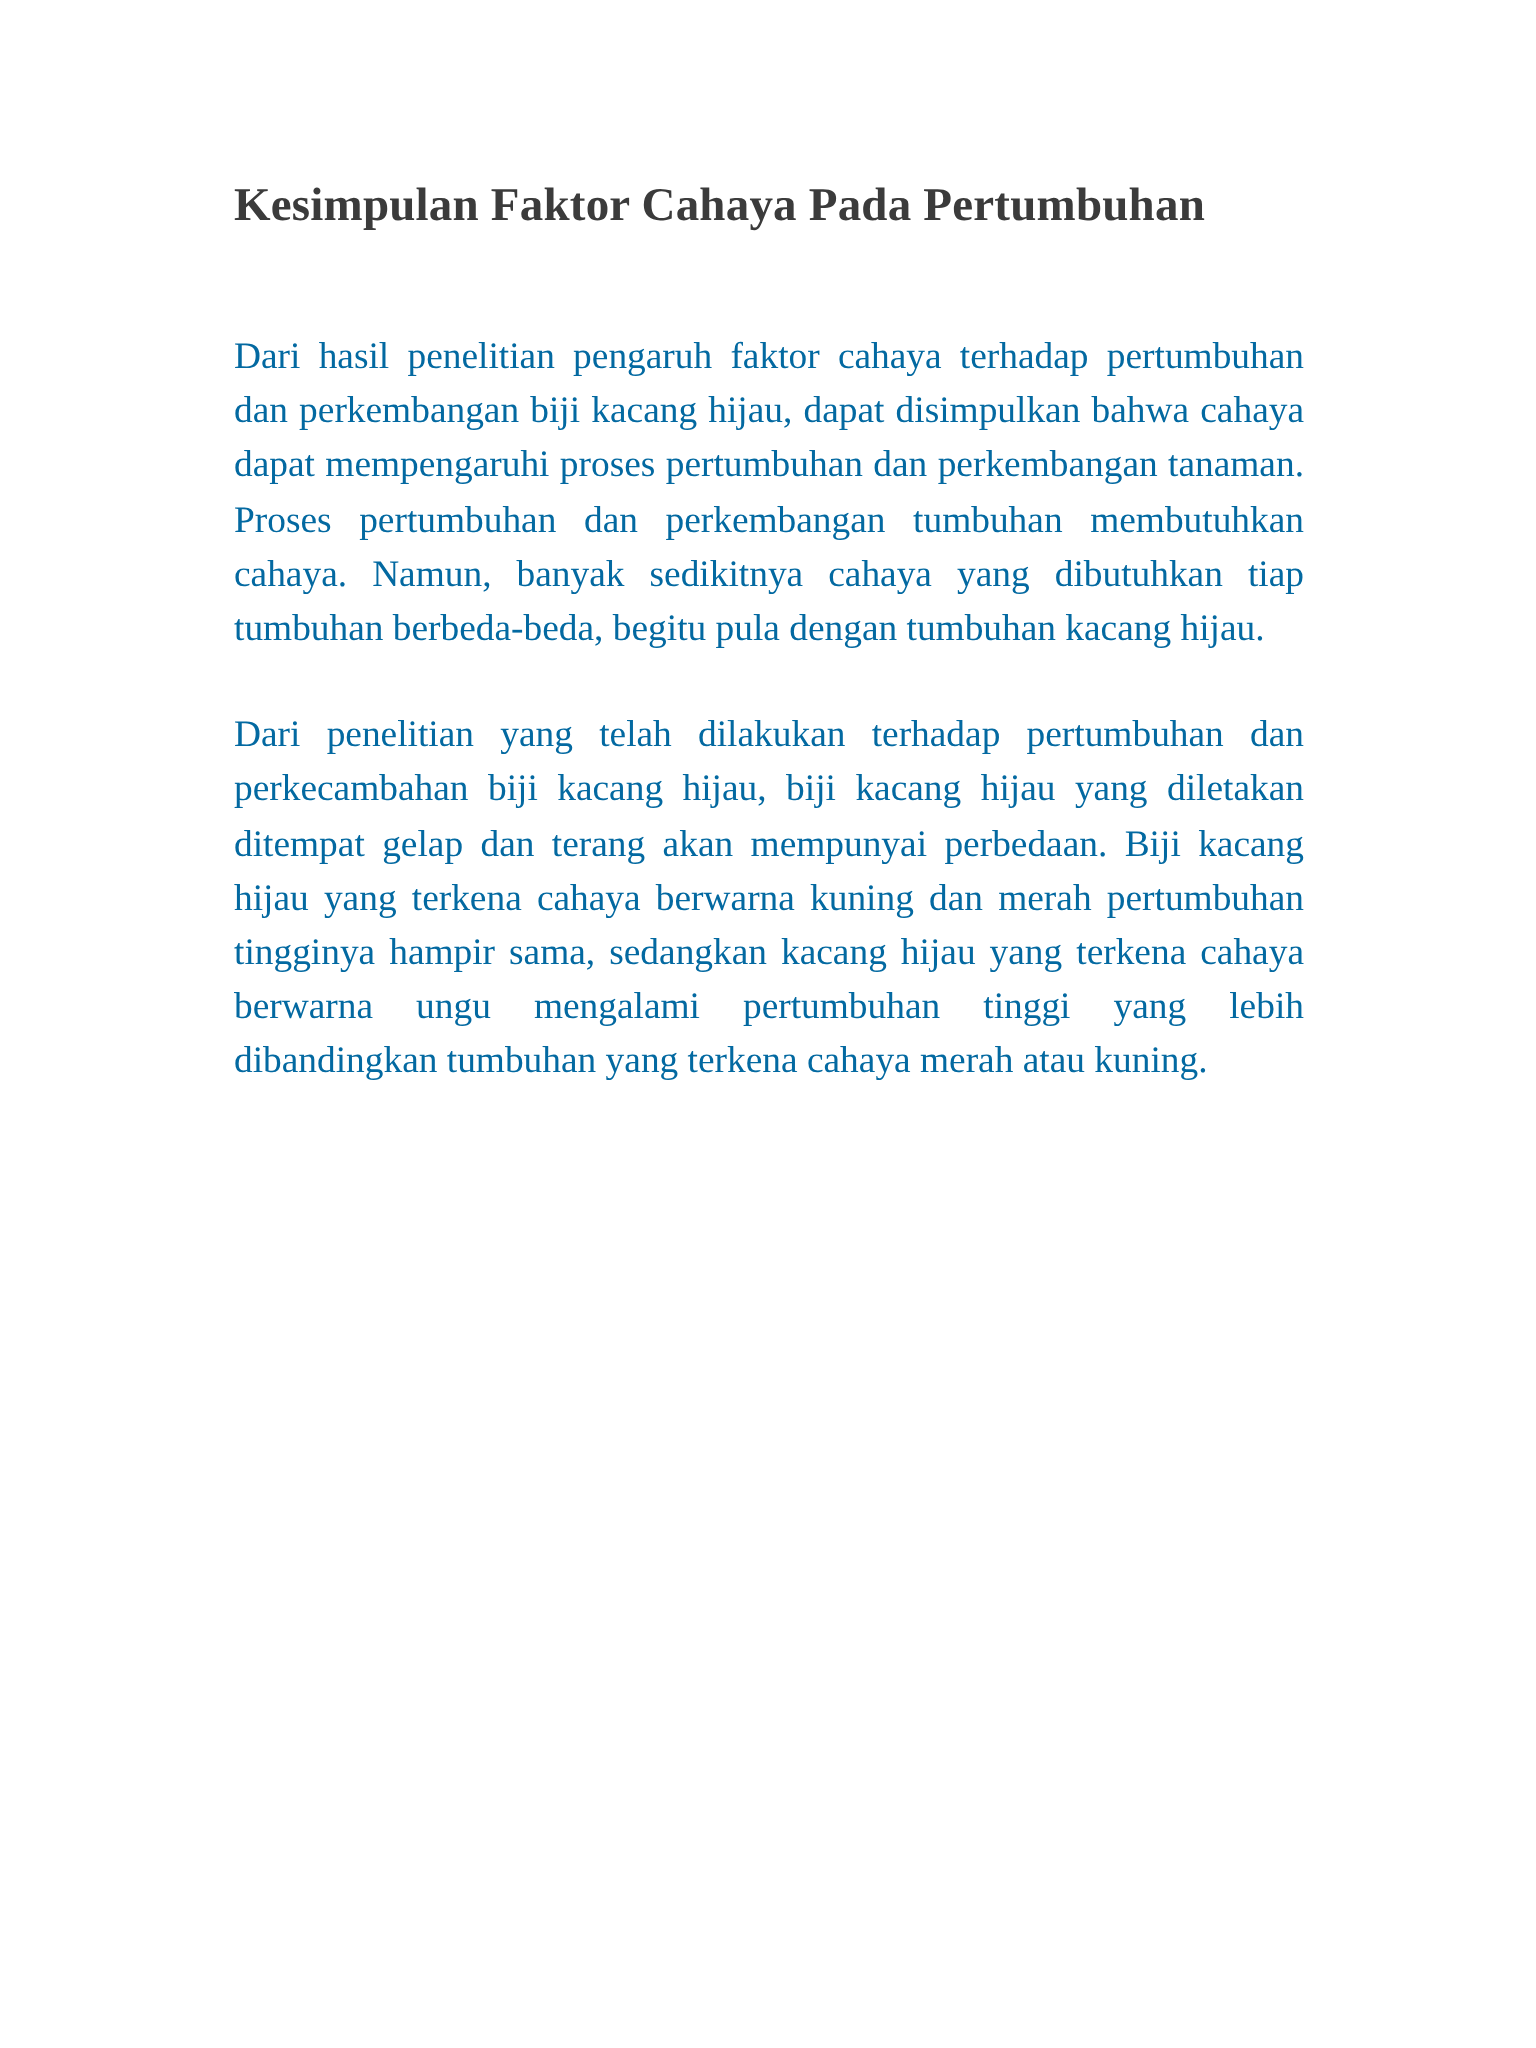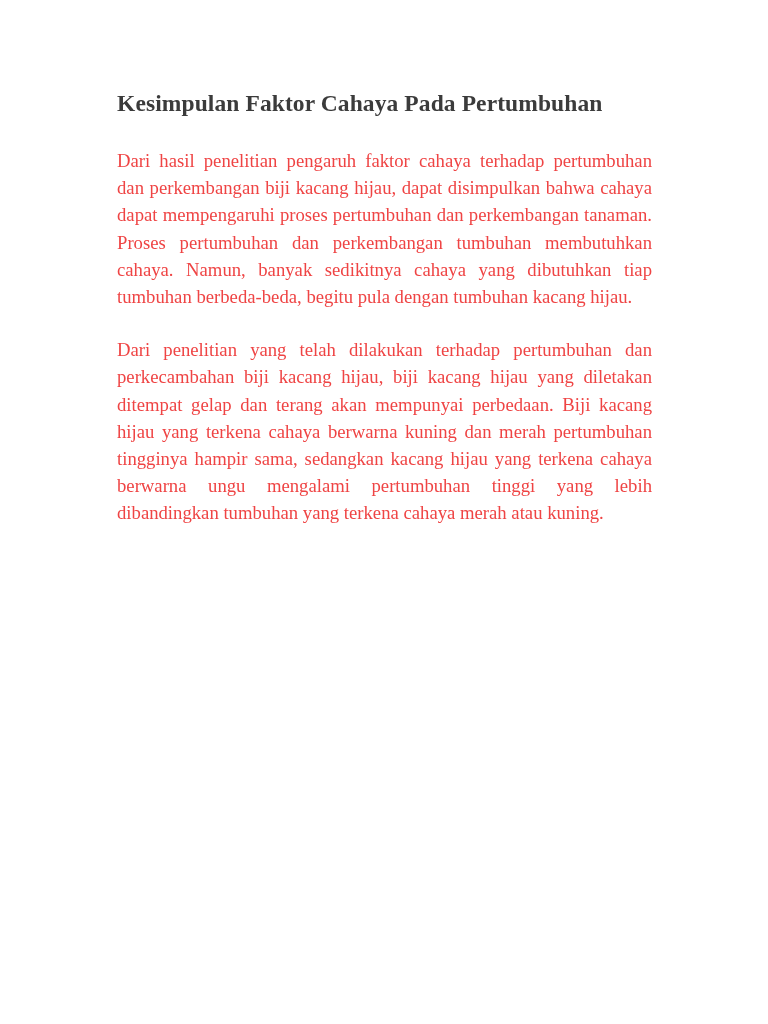--- a/index.html
+++ b/index.html
@@ -26,31 +26,31 @@
       left: 117px;
       top: 86px;
       width: 536px;
       font-family: "Liberation Serif", "DejaVu Serif", serif;
       color: #3a3a3a;
     }
     .title {
       font-size: 23.5px;
       font-weight: bold;
       line-height: 34px;
-      margin: 0 0 27px 0;
+      margin: 0 0 45px 0;
       color: #3b3b3b;
       letter-spacing: 0.1px;
       white-space: nowrap;
     }
     .para {
       font-size: 18.7px;
       line-height: 27.2px;
       text-align: justify;
       margin: 0 1px 26px 0;
-      color: #ef4444;
+      color: #0369a1;
     }
   </style>
 </head>
 <body>
 
 <div class="page">
   <div class="content">
     <h1 class="title">Kesimpulan Faktor Cahaya Pada Pertumbuhan</h1>
     <p class="para">Dari hasil penelitian pengaruh faktor cahaya terhadap pertumbuhan dan perkembangan biji kacang hijau, dapat disimpulkan bahwa cahaya dapat mempengaruhi proses pertumbuhan dan perkembangan tanaman. Proses pertumbuhan dan perkembangan  tumbuhan membutuhkan cahaya. Namun, banyak sedikitnya cahaya yang dibutuhkan tiap tumbuhan berbeda-beda, begitu pula dengan tumbuhan kacang hijau.</p>
     <p class="para">Dari penelitian yang telah dilakukan terhadap pertumbuhan dan perkecambahan biji kacang hijau, biji kacang hijau yang diletakan ditempat gelap dan terang akan mempunyai perbedaan. Biji kacang hijau yang terkena cahaya berwarna kuning dan merah pertumbuhan tingginya hampir sama, sedangkan kacang hijau yang terkena cahaya berwarna ungu mengalami pertumbuhan tinggi yang lebih dibandingkan tumbuhan yang terkena cahaya merah atau kuning.</p>

